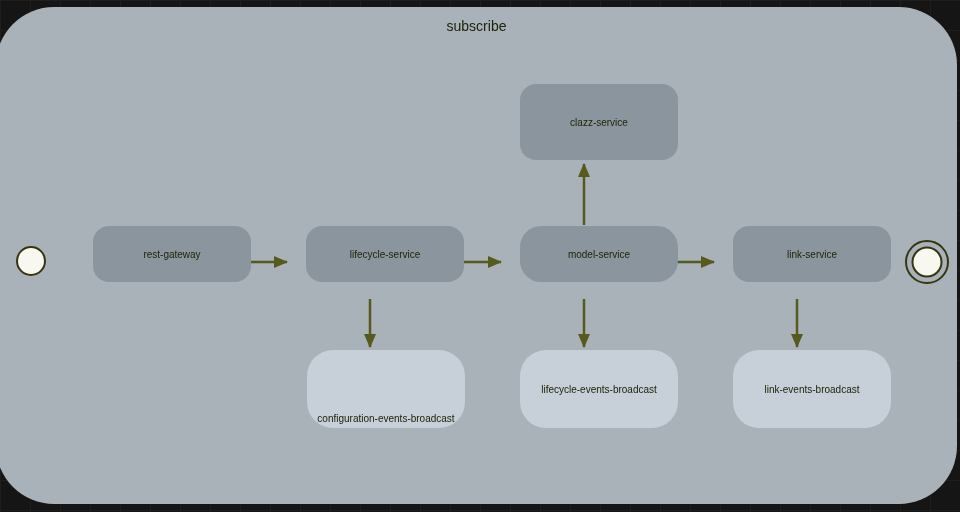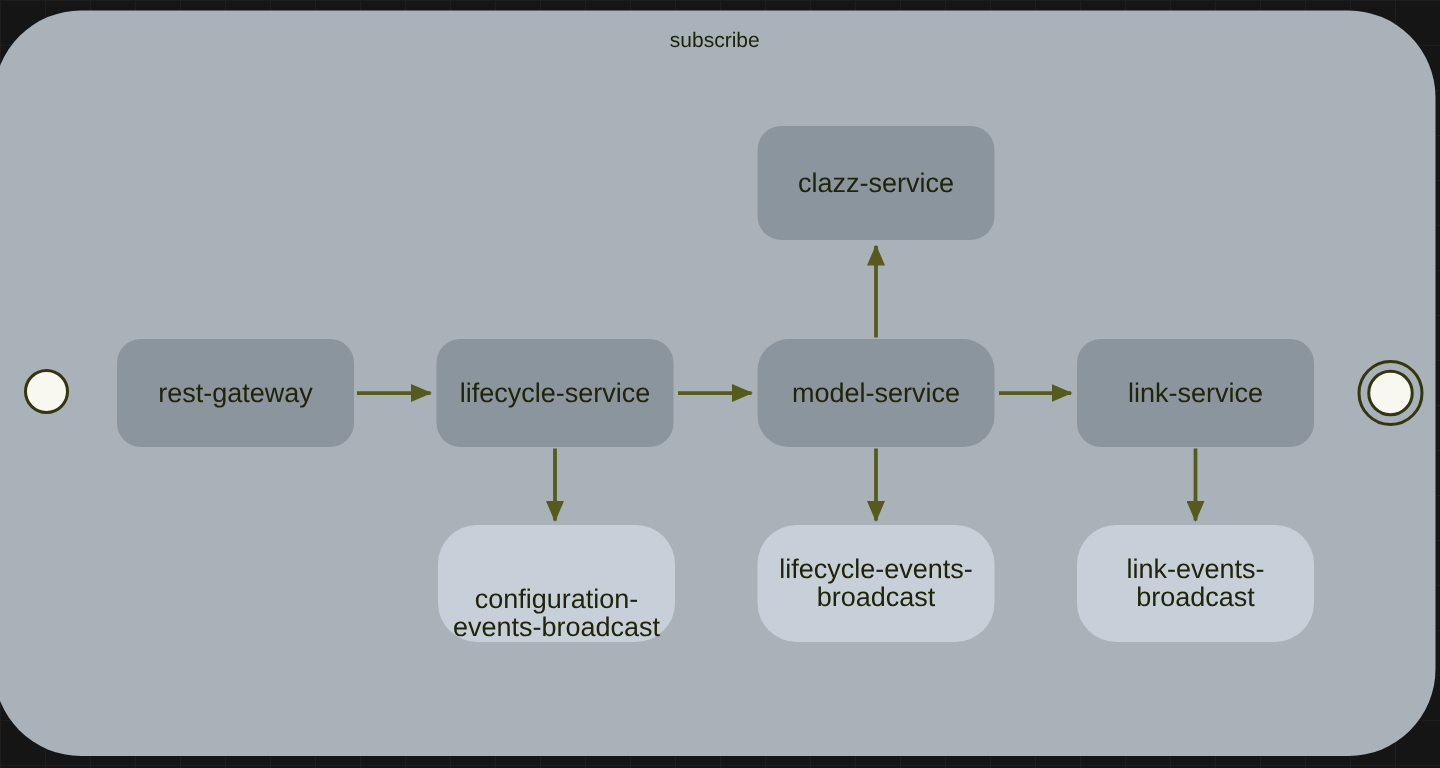--- a/index.html
+++ b/index.html
@@ -26,27 +26,28 @@
     text-align: center;
     font-size: 14px;
     color: #20240a;
   }
   .node {
     position: absolute;
     display: flex;
     align-items: center;
     justify-content: center;
     text-align: center;
-    font-size: 18px;
+    font-size: 10px;
     color: #20240a;
     line-height: 19px;
     cursor: default;
+    margin-left: 15px;
   }
   .service {
-    width: 158px; height: 72px;
+    width: 158px; height: 56px;
     background: #8b959e;
     border-radius: 16px;
   }
   .broadcast {
     width: 158px; height: 78px;
     background: #c7cfd8;
     border-radius: 26px;
     padding: 0 6px;
   }
   svg.edges {

